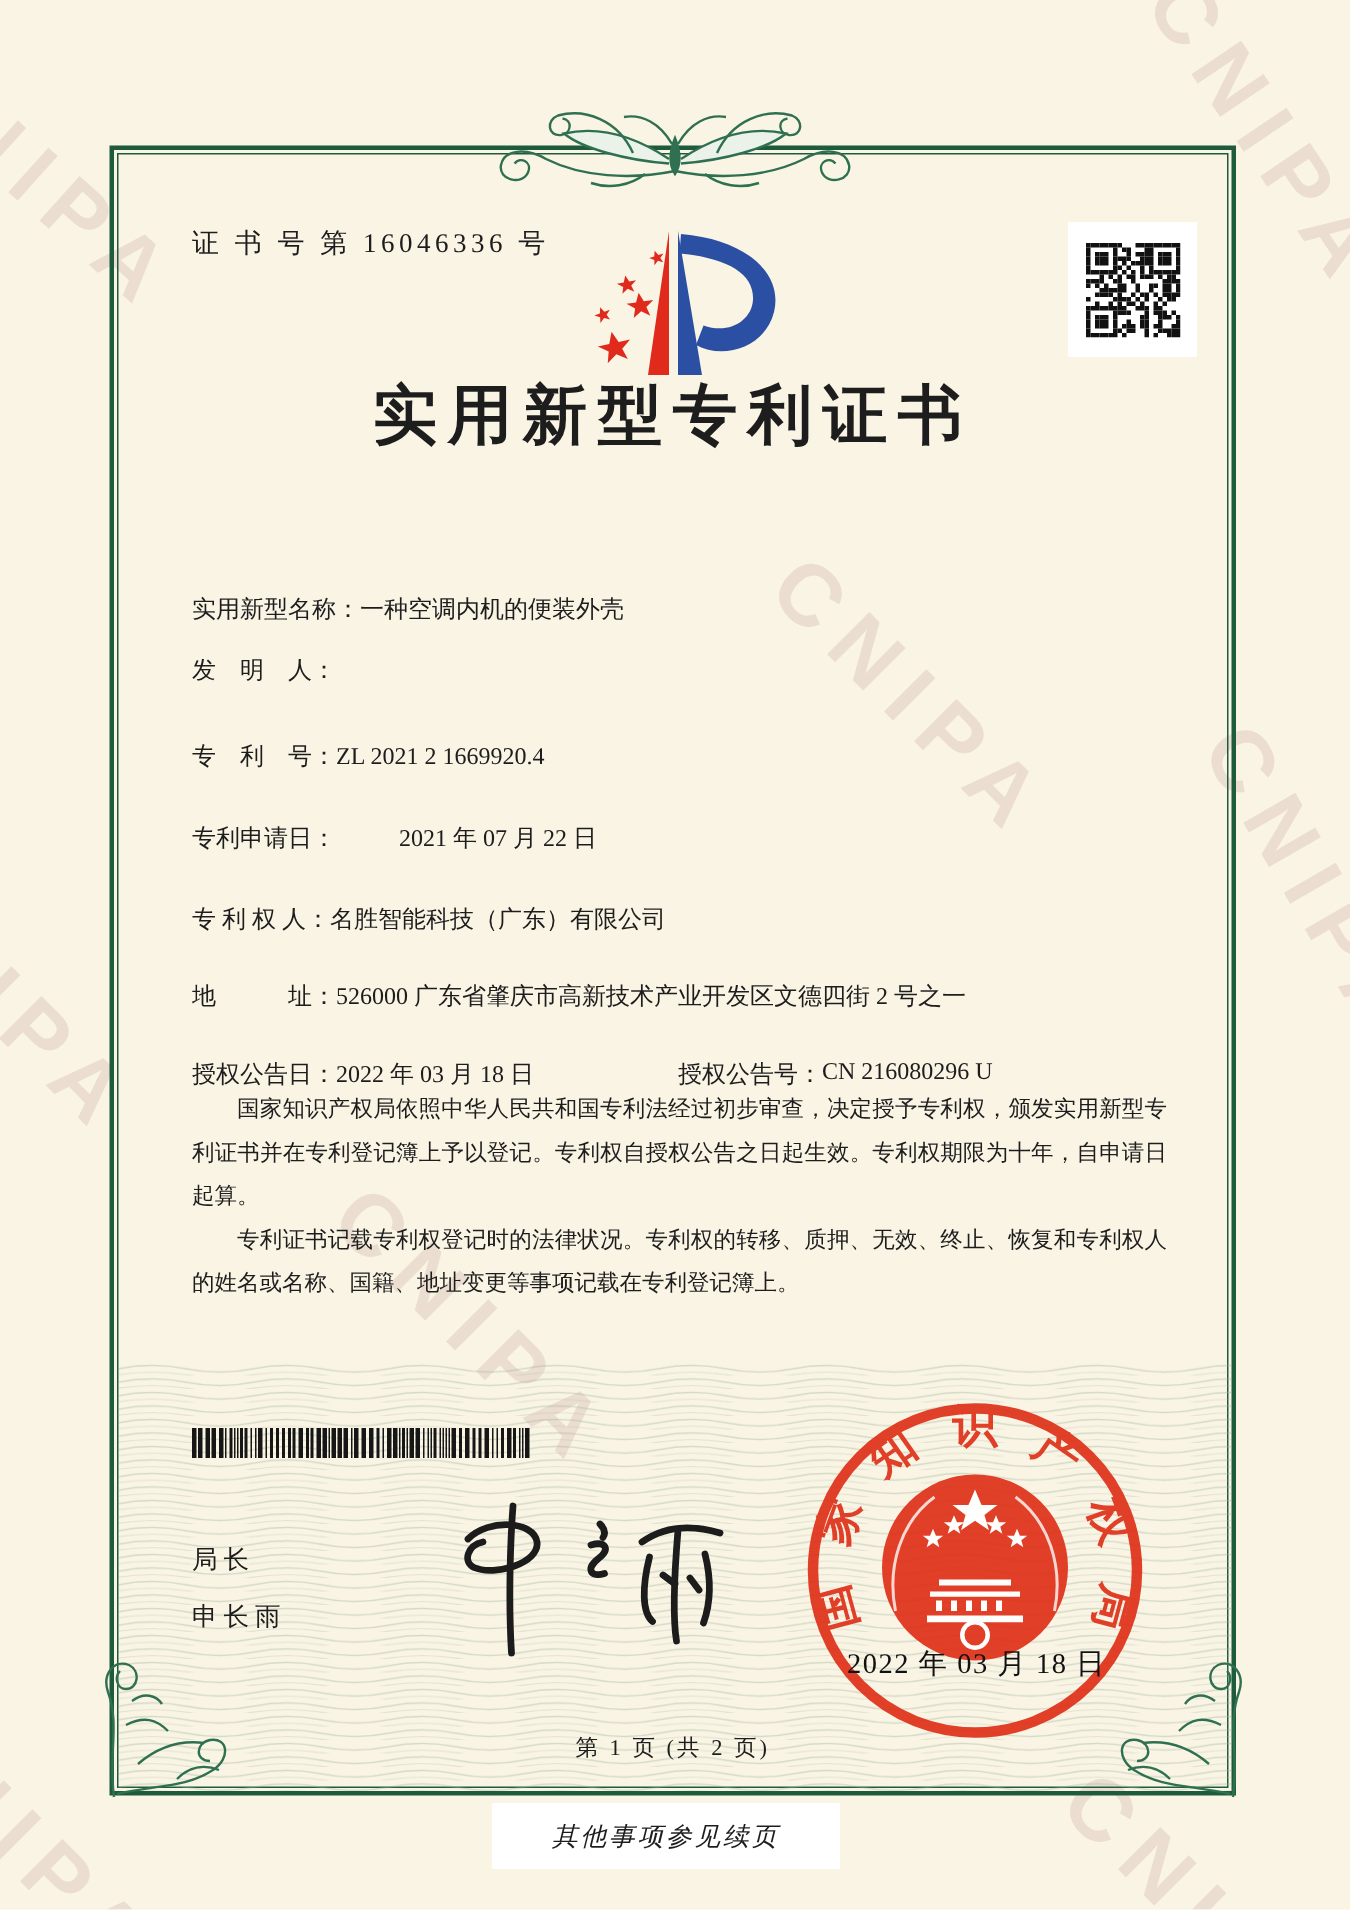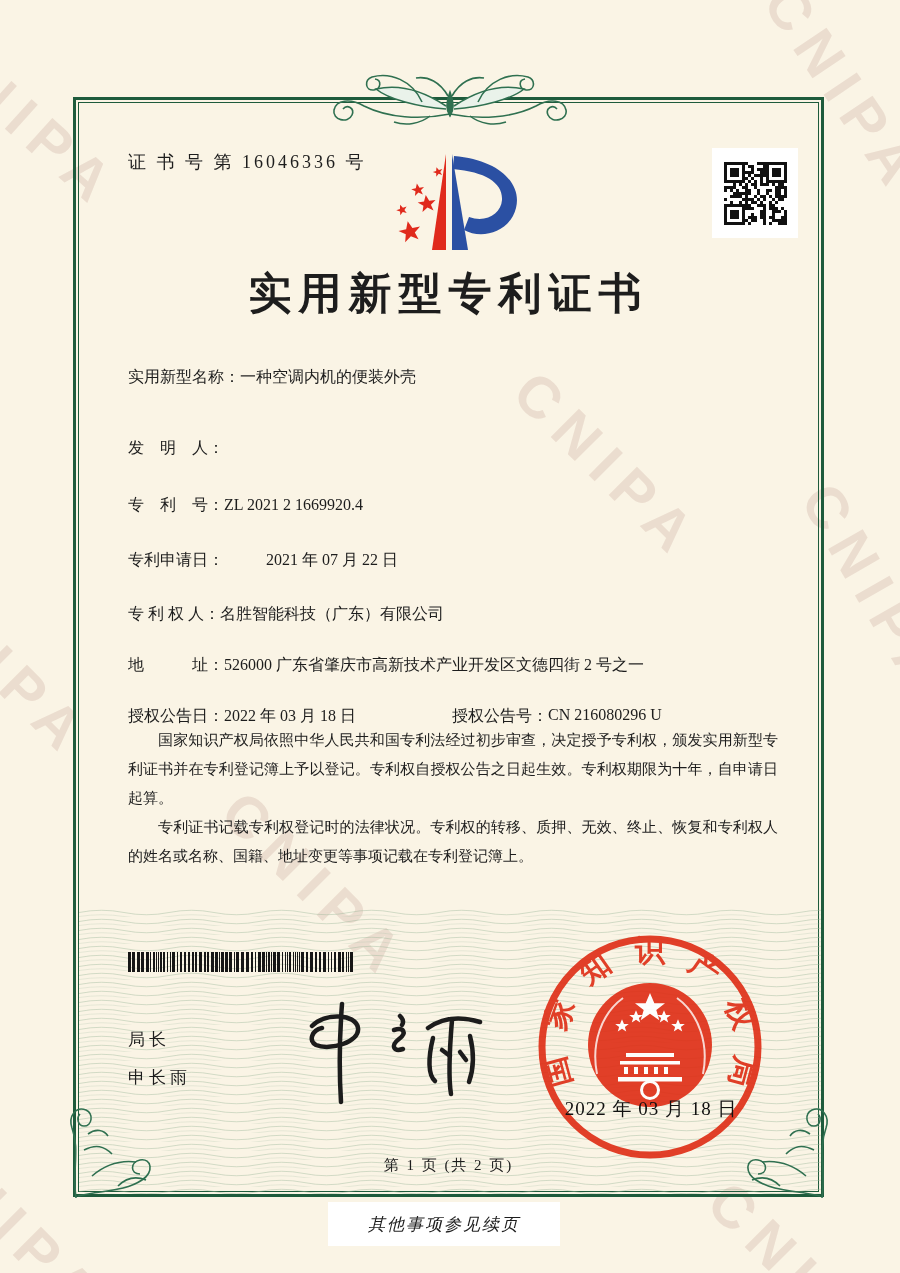--- a/index.html
+++ b/index.html
@@ -29,21 +29,21 @@
     border:3px solid #1e5b3c;box-sizing:border-box;
   }
   .frame-inner{position:absolute;inset:2px;border:1px solid #1e5b3c;}
   .orn{position:absolute;pointer-events:none;}
   .waves{position:absolute;left:79px;top:908px;opacity:.8;}
   .cert-no{position:absolute;left:128px;top:150px;font-size:18px;letter-spacing:3px;}
   .logo{position:absolute;left:382px;top:150px;}
   .qr-patch{position:absolute;left:712px;top:148px;width:86px;height:90px;background:#fff;
     display:flex;align-items:center;justify-content:center;}
   .title{
-    position:absolute;left:73px;top:265px;width:751px;text-align:center;
+    position:absolute;left:73px;top:248px;width:751px;text-align:center;
     font-size:43px;font-weight:bold;letter-spacing:7px;
   }
   .field{position:absolute;left:128px;width:652px;display:flex;font-size:16px;line-height:26px;}
   .flabel{flex:0 0 auto;white-space:nowrap;}
   .fvalue{flex:1 1 auto;}
   .grant{position:absolute;left:128px;top:706px;width:660px;display:flex;font-size:16px;text-align:center;}
   .grant .pair2{margin-left:96px;display:flex;}
   .paras{
     position:absolute;left:128px;top:700px;width:650px;
     font-size:15px;line-height:29px;text-align:justify;margin-top:26px;
@@ -400,21 +400,21 @@
           <rect x="39" y="60" width="3" height="3" fill="#111"></rect>
           <rect x="45" y="60" width="3" height="3" fill="#111"></rect>
           <rect x="54" y="60" width="3" height="3" fill="#111"></rect>
           <rect x="57" y="60" width="3" height="3" fill="#111"></rect>
           <rect x="60" y="60" width="3" height="3" fill="#111"></rect>
         </svg></div>
   </div>
 
   <div class="title">实用新型专利证书</div>
 
-  <div class="field" style="top:364px;">
+  <div class="field" style="top:394px;">
     <span class="flabel">实用新型名称：</span>
     <span class="fvalue">一种空调内机的便装外壳</span>
   </div>
   <div class="field" style="top:435px;">
     <span class="flabel">发　明　人：</span>
   </div>
   <div class="field" style="top:492px;">
     <span class="flabel">专　利　号：</span>
     <span class="fvalue">ZL 2021 2 1669920.4</span>
   </div>

